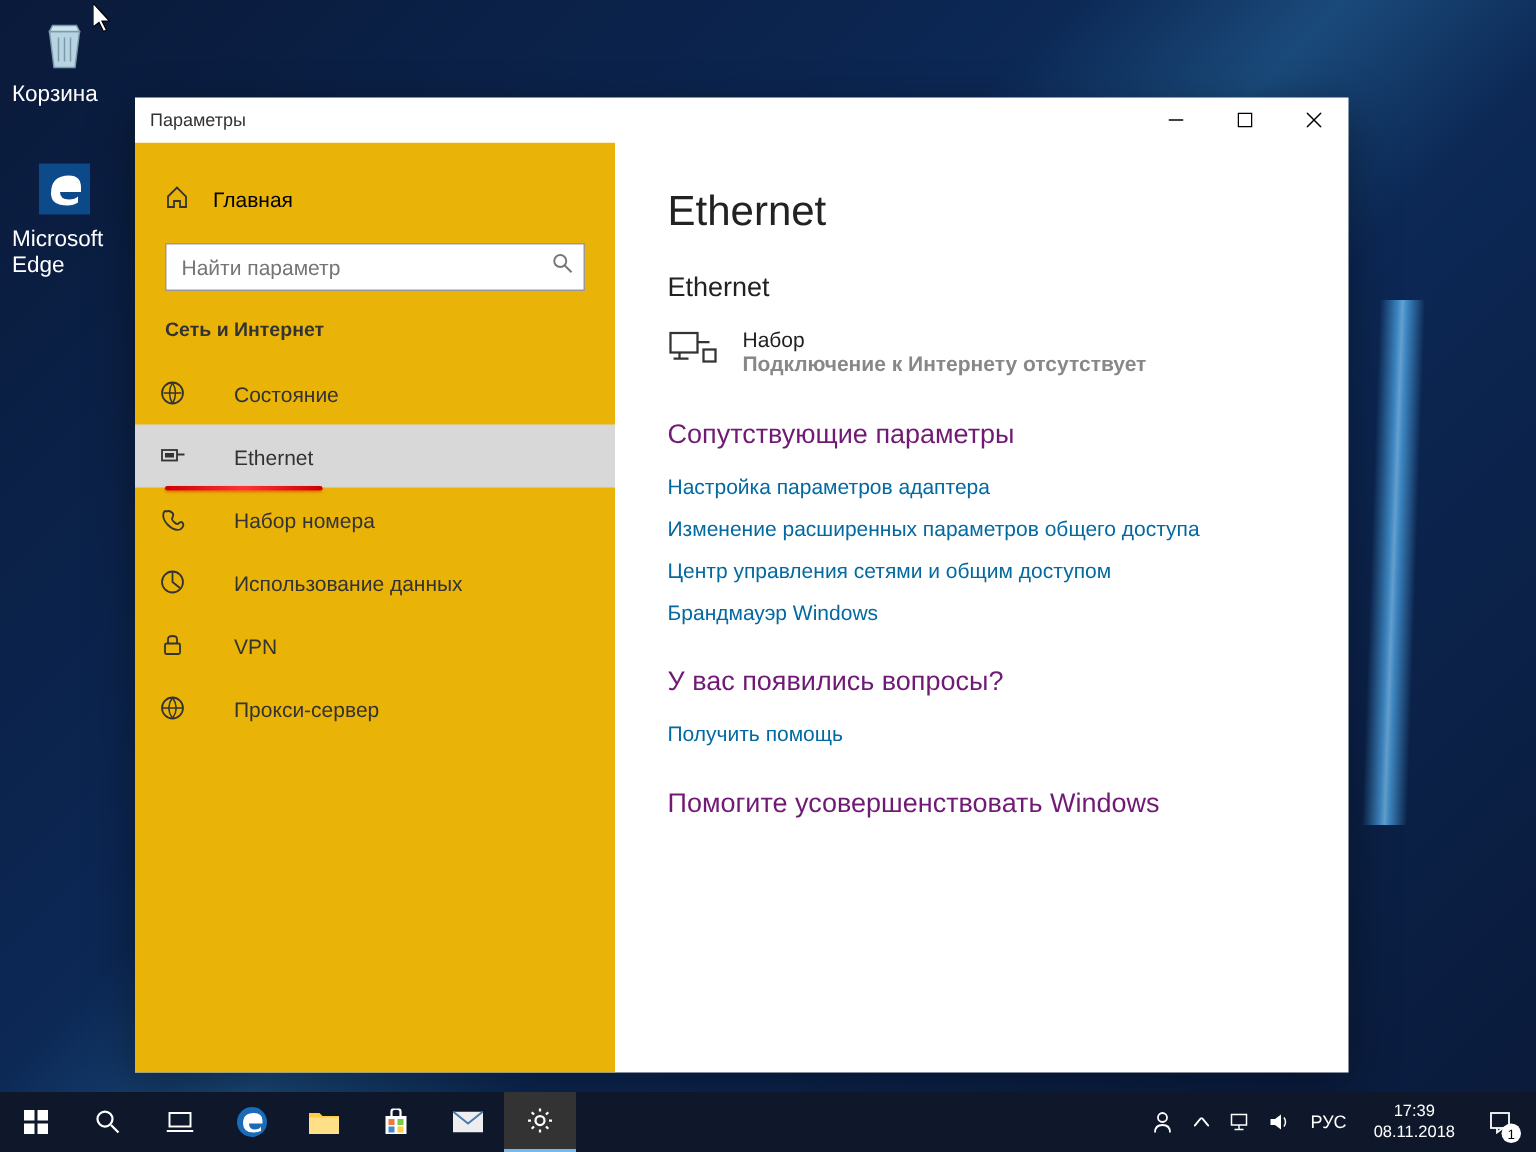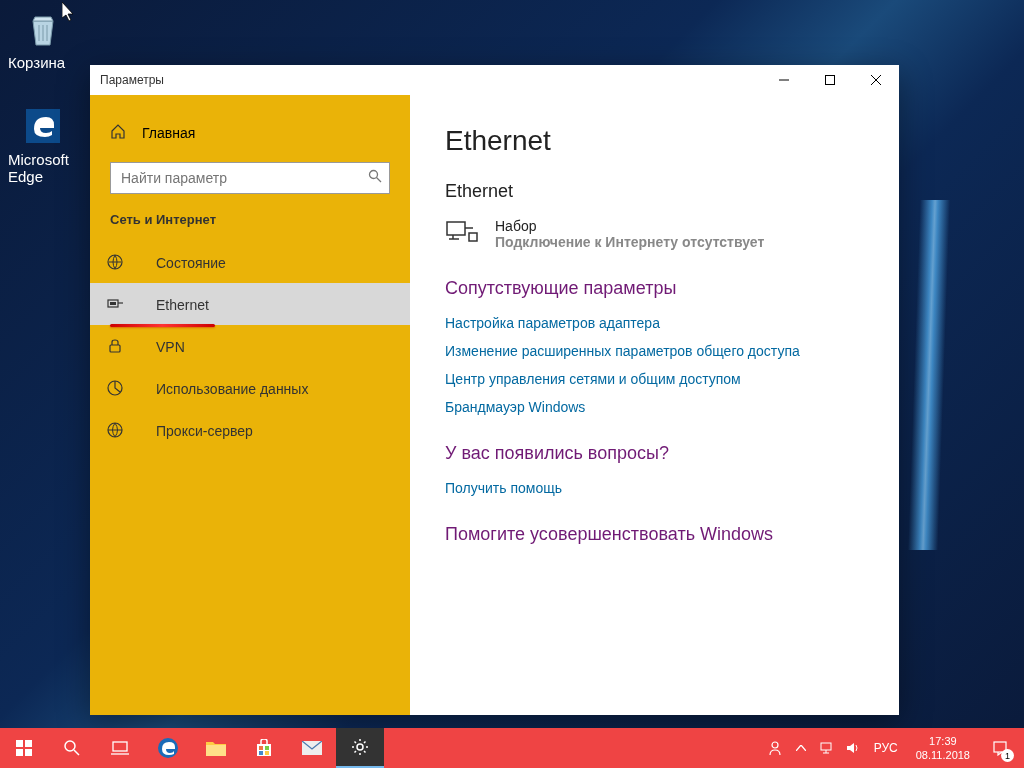--- a/index.html
+++ b/index.html
@@ -38,21 +38,21 @@
 
 .content { flex: 1; padding: 30px 35px; overflow-y: auto; }
 .content h1 { font-size: 28px; font-weight: 300; margin-bottom: 24px; color: #222; }
 .content h2 { font-size: 18px; font-weight: 400; margin-bottom: 16px; color: #222; }
 .content h3 { font-size: 18px; font-weight: 400; margin: 28px 0 16px; color: #701a75; }
 .net-row { display: flex; align-items: flex-start; gap: 16px; margin-bottom: 10px; }
 .net-info .net-name { font-size: 14px; color: #222; }
 .net-info .net-status { font-size: 14px; color: #888; font-weight: bold; }
 .link { color: #0369a1; font-size: 14px; display: block; margin: 12px 0; cursor: pointer; position: relative; }
 
-.taskbar { position: absolute; bottom: 0; left: 0; right: 0; height: 40px; background: #ef4444; display: flex; align-items: center; color: #fff; }
+.taskbar { position: absolute; bottom: 0; left: 0; right: 0; height: 40px; background: #0f172a; display: flex; align-items: center; color: #fff; }
 .tb-left { display: flex; align-items: center; height: 100%; }
 .tb-btn { width: 48px; height: 40px; display: flex; align-items: center; justify-content: center; cursor: pointer; }
 .tb-btn.active { background: #333; border-bottom: 2px solid #76b9ed; }
 .tb-right { margin-left: auto; display: flex; align-items: center; height: 100%; padding-right: 4px; }
 .tb-sys { width: 26px; height: 40px; display: flex; align-items: center; justify-content: center; cursor: pointer; font-size: 13px; }
 .tb-clock { padding: 0 10px; text-align: center; font-size: 11px; line-height: 1.3; cursor: pointer; }
 .tb-lang { padding: 0 8px; font-size: 12px; cursor: pointer; }
 .tb-notif { width: 40px; height: 40px; display: flex; align-items: center; justify-content: center; cursor: pointer; position: relative; }
 .tb-badge { position: absolute; bottom: 6px; right: 6px; background: #fff; color: #000; font-size: 9px; width: 13px; height: 13px; border-radius: 50%; display: flex; align-items: center; justify-content: center; }
 </style>
@@ -149,34 +149,42 @@
               <rect x="4" y="7" width="6" height="3" fill="#333"></rect>
               <line x1="12" y1="8" x2="17" y2="8" stroke="#333" stroke-width="1.2"></line>
             </svg>
           </span>
         <span>Ethernet</span>
         <div class="red-underline1"></div>
       </div>
       <div class="nav-item">
         <span class="nav-icon">
             <svg width="18" height="18" viewBox="0 0 18 18">
+              <path d="M5 4 Q7 3 9 5 Q10 6 9 8 Q8 9 10 11 Q12 13 13 12 Q15 10 16 12 Q17 14 14 16 Q10 17 6 13 Q2 9 3 5 Q4 3 5 4 Z" fill="none" stroke="#333" stroke-width="1.2"></path>
+            </svg>
+          </span>
+        <span>Набор номера</span>
+      </div>
+      <div class="nav-item">
+        <span class="nav-icon">
+            <svg width="18" height="18" viewBox="0 0 18 18">
+              <circle cx="9" cy="9" r="7" fill="none" stroke="#333" stroke-width="1.2"></circle>
+              <path d="M9 2 L9 9 L14 13" fill="none" stroke="#333" stroke-width="1.2"></path>
+            </svg>
+          </span>
+        <span>Использование данных</span>
+      </div>
+      <div class="nav-item">
+        <span class="nav-icon">
+            <svg width="18" height="18" viewBox="0 0 18 18">
               <rect x="4" y="8" width="10" height="7" rx="1" fill="none" stroke="#333" stroke-width="1.2"></rect>
               <path d="M6 8 L6 5 Q6 3 9 3 Q12 3 12 5 L12 8" fill="none" stroke="#333" stroke-width="1.2"></path>
             </svg>
           </span>
         <span>VPN</span>
-      </div>
-      <div class="nav-item">
-        <span class="nav-icon">
-            <svg width="18" height="18" viewBox="0 0 18 18">
-              <circle cx="9" cy="9" r="7" fill="none" stroke="#333" stroke-width="1.2"></circle>
-              <path d="M9 2 L9 9 L14 13" fill="none" stroke="#333" stroke-width="1.2"></path>
-            </svg>
-          </span>
-        <span>Использование данных</span>
       </div>
       <div class="nav-item">
         <span class="nav-icon">
             <svg width="18" height="18" viewBox="0 0 18 18">
               <circle cx="9" cy="9" r="7" fill="none" stroke="#333" stroke-width="1.2"></circle>
               <path d="M2 9 L16 9 M9 2 Q14 9 9 16 M9 2 Q4 9 9 16" fill="none" stroke="#333" stroke-width="1"></path>
             </svg>
           </span>
         <span>Прокси-сервер</span>
       </div>

